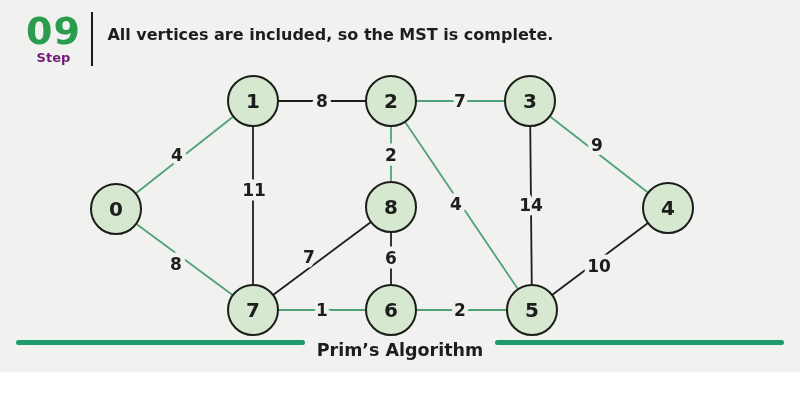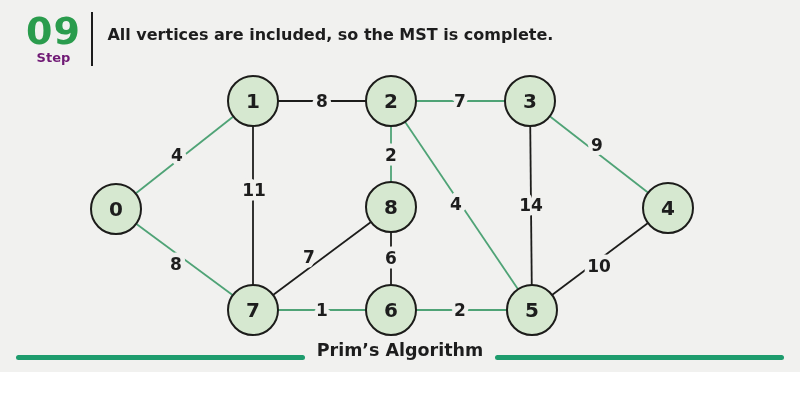--- a/index.html
+++ b/index.html
@@ -43,21 +43,21 @@
   }
   .edge-weight {
     font: 700 17px "DejaVu Sans", "Liberation Sans", sans-serif;
     text-anchor: middle;
     paint-order: stroke;
     stroke: #f1f1ef; stroke-width: 9px; stroke-linejoin: round;
   }
   
   .footer {
     position: absolute; left: 0; right: 0; bottom: 12px;
-    display: flex; align-items: flex-end; justify-content: center;
+    display: flex; align-items: flex-start; justify-content: center;
   }
   .footer-line {
     width: 289px; height: 5px; border-radius: 3px; background: #1e9c6d;
   }
   .footer-title {
     font-size: 17.5px; font-weight: 700; color: #1d1d1d;
     margin: 0 12px; white-space: nowrap;
   }
 </style>
 </head>

